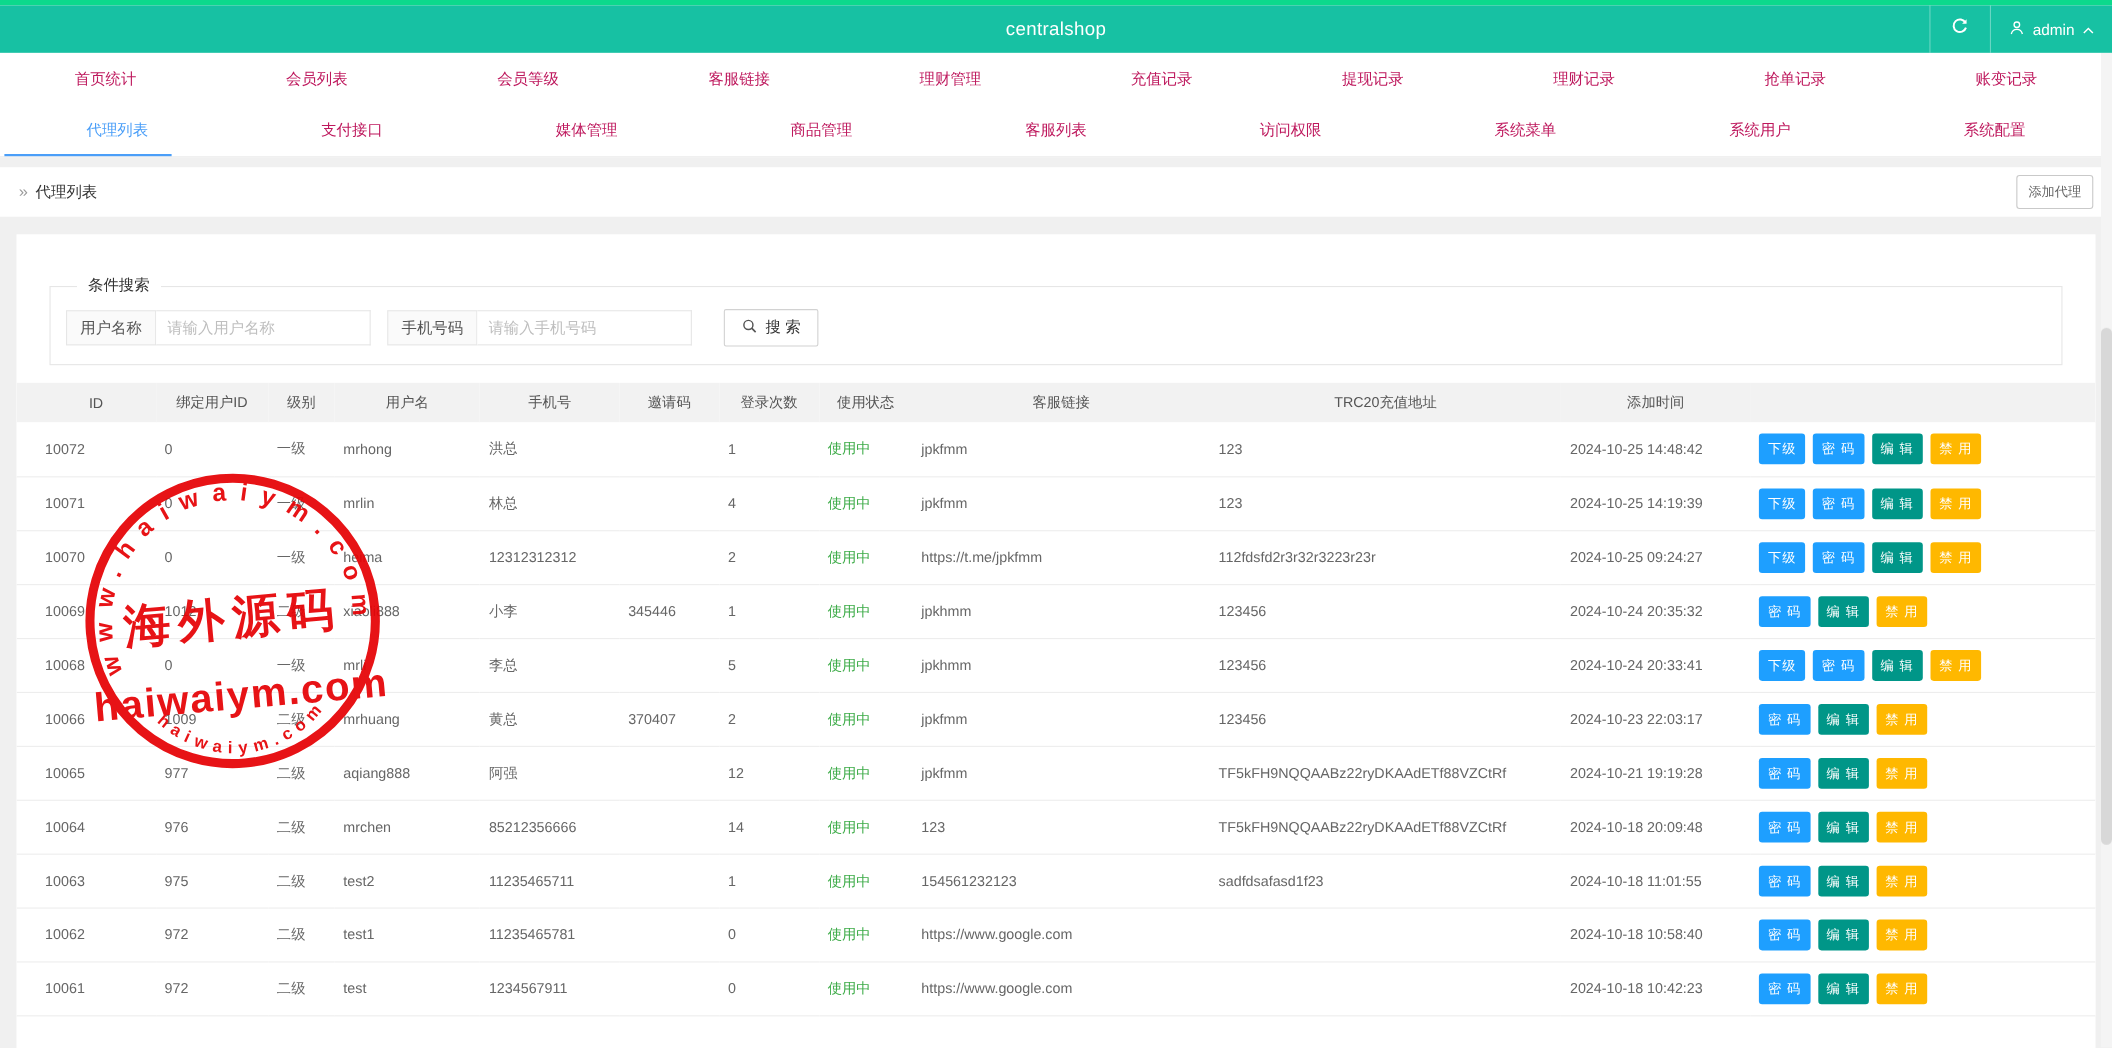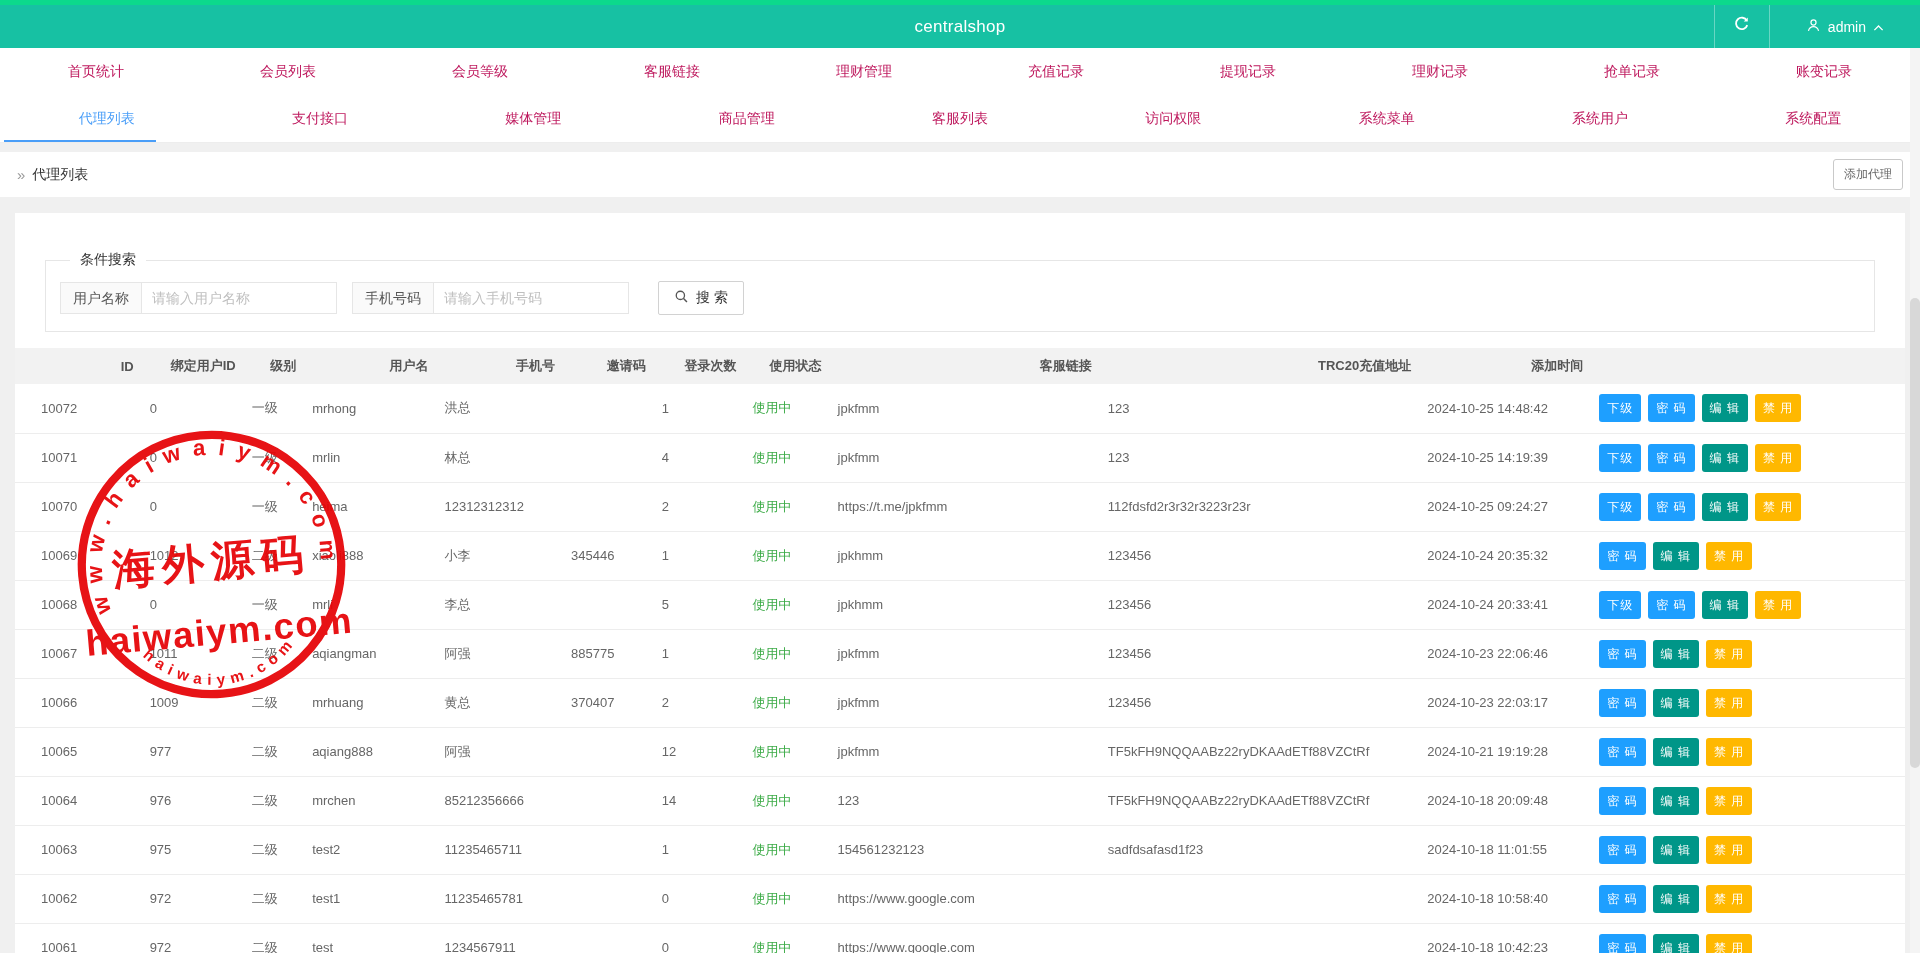--- a/index.html
+++ b/index.html
@@ -11,21 +11,21 @@
        font-family:"Liberation Sans","DejaVu Sans",sans-serif;position:relative}
 
   
   .topstrip{height:5px;background:var(--strip)}
   .topbar{height:43px;background:var(--teal);position:relative;
           display:flex;align-items:center;justify-content:center}
   .app-title{color:#fff;font-size:17px;letter-spacing:.3px}
   .topbar-right{position:absolute;right:0;top:0;height:100%;display:flex;align-items:stretch}
   .tb-refresh{width:55px;display:flex;align-items:center;justify-content:center;
               border-left:1px solid rgba(255,255,255,.35);cursor:pointer}
-  .tb-user{display:flex;align-items:center;gap:7px;padding:0 36px;color:#fff;font-size:14px;
+  .tb-user{display:flex;align-items:center;gap:7px;padding:0 16px;color:#fff;font-size:14px;
            border-left:1px solid rgba(255,255,255,.35);cursor:pointer}
 
   
   .nav{background:#fff;border-bottom:1px solid #ededed}
   .nav-row{display:flex;height:47px}
   .nav-item{flex:1;display:flex;align-items:center;justify-content:center;
             font-size:14px;color:#be185d;cursor:pointer;position:relative}
   .nav-item.active{color:var(--blue)}
   .nav-item.active::after{content:"";position:absolute;left:4px;bottom:0;width:152px;height:2px;background:var(--blue)}
 
@@ -48,21 +48,21 @@
              font-size:14px;color:#555;white-space:nowrap}
   .inp-group input{width:195px;height:32px;border:1px solid #e6e6e6;border-left:none;
                    padding:0 10px;font-size:14px;color:#0f766e;outline:none}
   .inp-group input::placeholder{color:#bfbfbf}
   .search-btn{margin-left:14px;display:flex;align-items:center;gap:7px;background:#fff;
               border:1px solid #d2d2d2;border-radius:2px;height:34px;padding:0 15px;
               font-size:14px;color:#333;cursor:pointer}
 
   
   table{width:100%;border-collapse:collapse;table-layout:fixed;margin-top:16px}
-  thead th{background:#f2f2f2;font-weight:700;text-align:right;font-size:13px;color:#555;
+  thead th{background:#f2f2f2;font-weight:400;text-align:center;font-size:13px;color:#555;
            padding:9px 8px;white-space:nowrap}
   tbody td{font-size:13px;color:#666;padding:0 8px;height:49px;border-bottom:1px solid #ededed;
            overflow:hidden;white-space:nowrap;text-overflow:ellipsis;background:#fff}
   th:first-child,td:first-child{padding-left:26px}
   td.cell-status{color:var(--green)}
   td.actions{overflow:visible}
   .act-btn{display:inline-block;border:none;border-radius:3px;color:#fff;font-size:12px;
            padding:8px 8px;margin-right:7px;line-height:1;cursor:pointer;letter-spacing:1px}
   .btn-blue{background:var(--btn-blue)}
   .btn-green{background:var(--btn-green)}
@@ -263,34 +263,20 @@
           <td>李总</td>
           <td></td>
           <td>5</td>
           <td class="cell-status">使用中</td>
           <td>jpkhmm</td>
           <td>123456</td>
           <td>2024-10-24 20:33:41</td>
           <td class="actions"><button class="act-btn btn-blue">下级</button><button class="act-btn btn-blue">密 码</button><button class="act-btn btn-green">编 辑</button><button class="act-btn btn-yellow">禁 用</button></td>
         </tr>
         <tr>
-          <td>10067</td>
-          <td>1011</td>
-          <td>二级</td>
-          <td>aqiangman</td>
-          <td>阿强</td>
-          <td>885775</td>
-          <td>1</td>
-          <td class="cell-status">使用中</td>
-          <td>jpkfmm</td>
-          <td>123456</td>
-          <td>2024-10-23 22:06:46</td>
-          <td class="actions"><button class="act-btn btn-blue">密 码</button><button class="act-btn btn-green">编 辑</button><button class="act-btn btn-yellow">禁 用</button></td>
-        </tr>
-        <tr>
           <td>10066</td>
           <td>1009</td>
           <td>二级</td>
           <td>mrhuang</td>
           <td>黄总</td>
           <td>370407</td>
           <td>2</td>
           <td class="cell-status">使用中</td>
           <td>jpkfmm</td>
           <td>123456</td>

